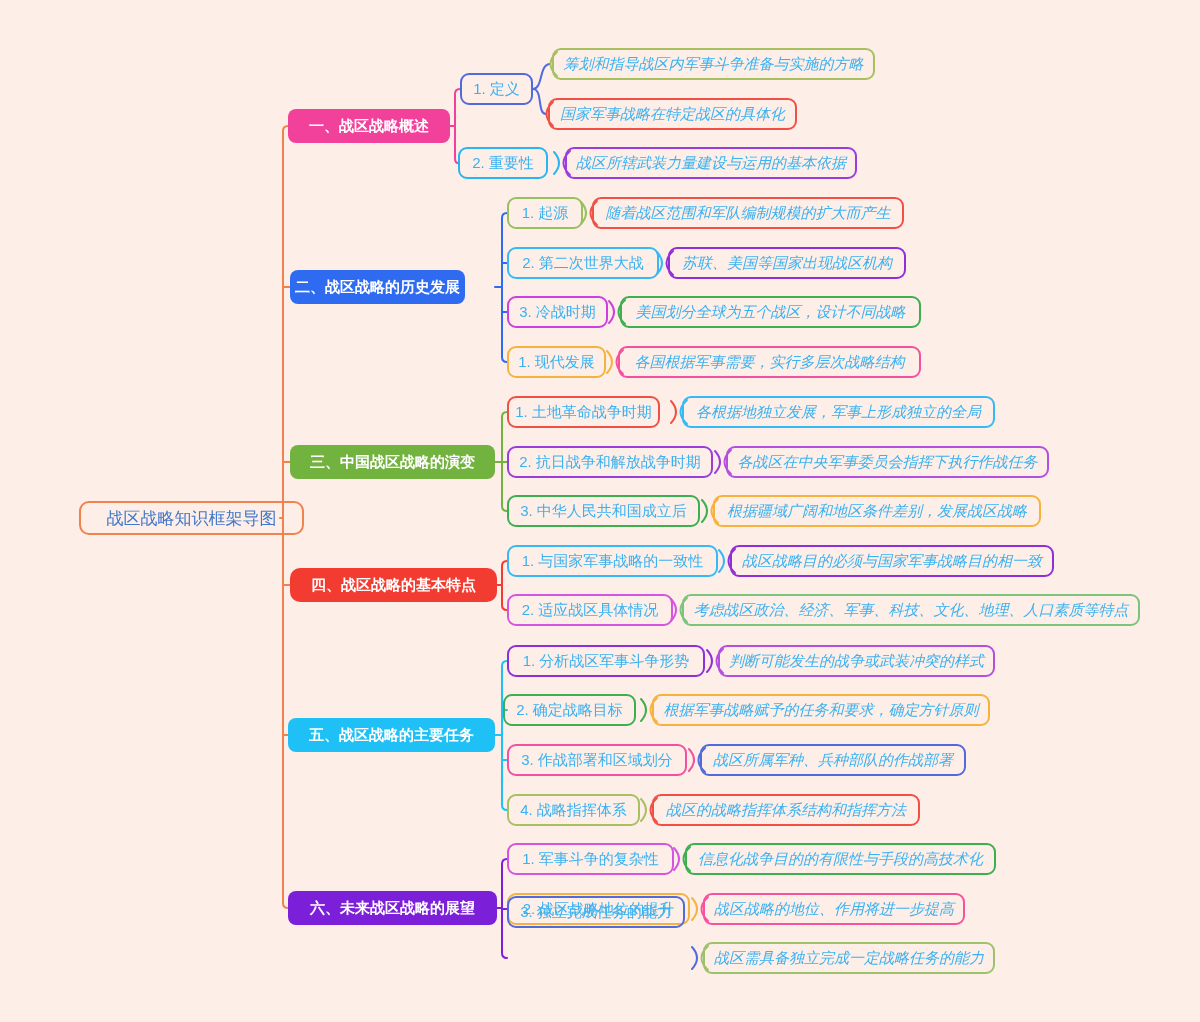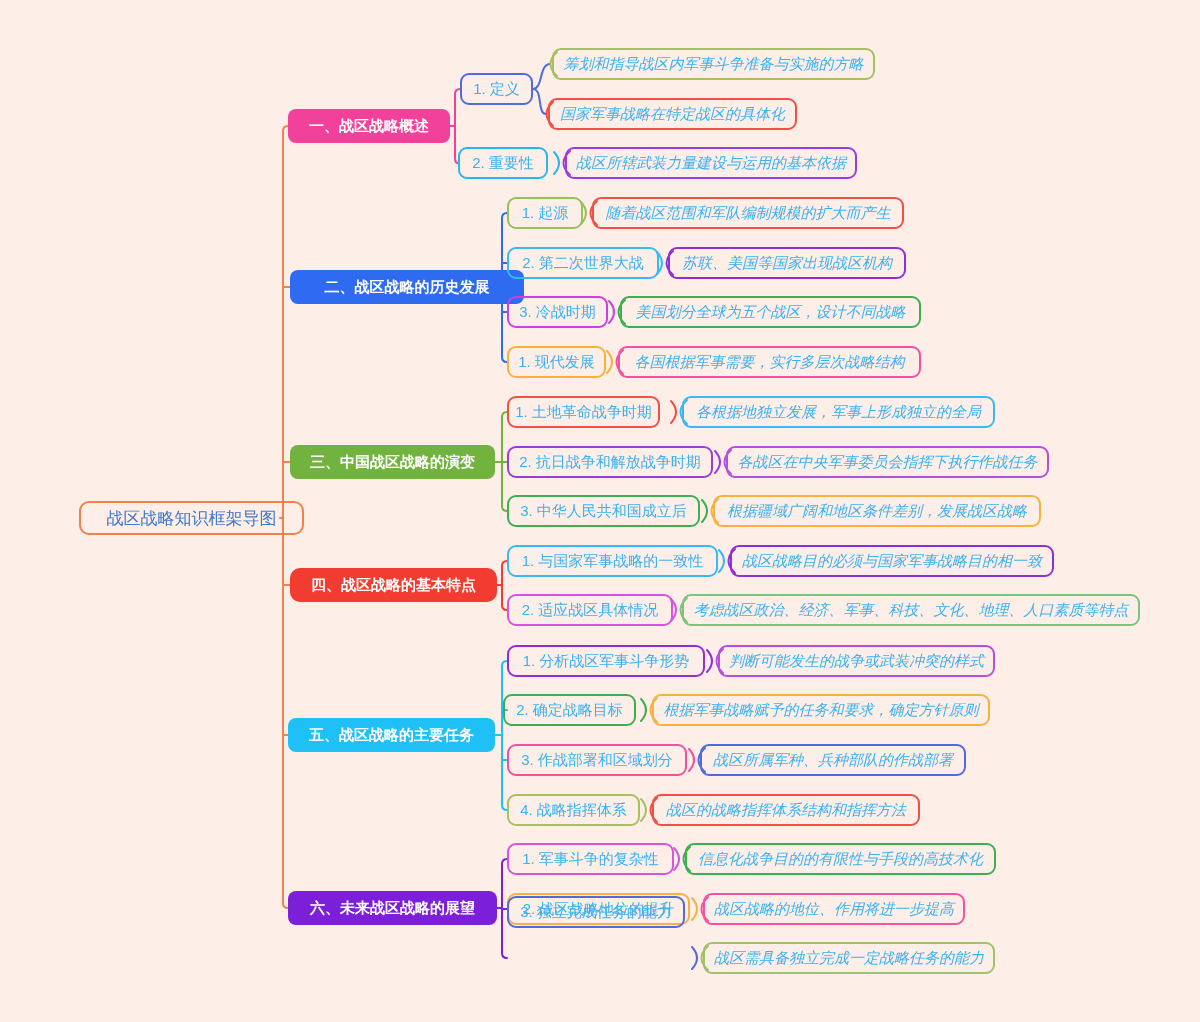--- a/index.html
+++ b/index.html
@@ -108,21 +108,21 @@
 
   <div class="node root" style="left: 55px; top: 501px; width: 225px; --c: #f0824f;">战区战略知识框架导图</div>
 
   <div class="node branch" style="left: 288px; top: 109px; width: 162px; --c: #f2419b;">一、战区战略概述</div>
   <div class="node child" style="left: 460px; top: 73px; width: 73px; --c: #4f6bdd;">1. 定义</div>
   <div class="node leaf" style="left: 552px; top: 48px; width: 323px; --c: #a8c060;">筹划和指导战区内军事斗争准备与实施的方略</div>
   <div class="node leaf" style="left: 548px; top: 98px; width: 249px; --c: #f05045;">国家军事战略在特定战区的具体化</div>
   <div class="node child" style="left: 458px; top: 147px; width: 90px; --c: #29b5f2;">2. 重要性</div>
   <div class="node leaf" style="left: 565px; top: 147px; width: 292px; --c: #9b3ddb;">战区所辖武装力量建设与运用的基本依据</div>
 
-  <div class="node branch" style="left: 290px; top: 270px; width: 234px; --c: #2e6bf0;">二、战区战略的历史发展</div>
+  <div class="node branch" style="left: 290px; top: 270px; width: 175px; --c: #2e6bf0;">二、战区战略的历史发展</div>
   <div class="node child" style="left: 507px; top: 197px; width: 76px; --c: #97c15c;">1. 起源</div>
   <div class="node leaf" style="left: 592px; top: 197px; width: 312px; --c: #f05045;">随着战区范围和军队编制规模的扩大而产生</div>
   <div class="node child" style="left: 507px; top: 247px; width: 152px; --c: #35baf5;">2. 第二次世界大战</div>
   <div class="node leaf" style="left: 668px; top: 247px; width: 238px; --c: #8f2fd8;">苏联、美国等国家出现战区机构</div>
   <div class="node child" style="left: 507px; top: 296px; width: 101px; --c: #cf3ee0;">3. 冷战时期</div>
   <div class="node leaf" style="left: 620px; top: 296px; width: 301px; --c: #3daf50;">美国划分全球为五个战区，设计不同战略</div>
   <div class="node child" style="left: 507px; top: 346px; width: 99px; --c: #f5b33e;">1. 现代发展</div>
   <div class="node leaf" style="left: 618px; top: 346px; width: 303px; --c: #f550a0;">各国根据军事需要，实行多层次战略结构</div>
 
   <div class="node branch" style="left: 290px; top: 445px; width: 205px; --c: #72b23e;">三、中国战区战略的演变</div>

